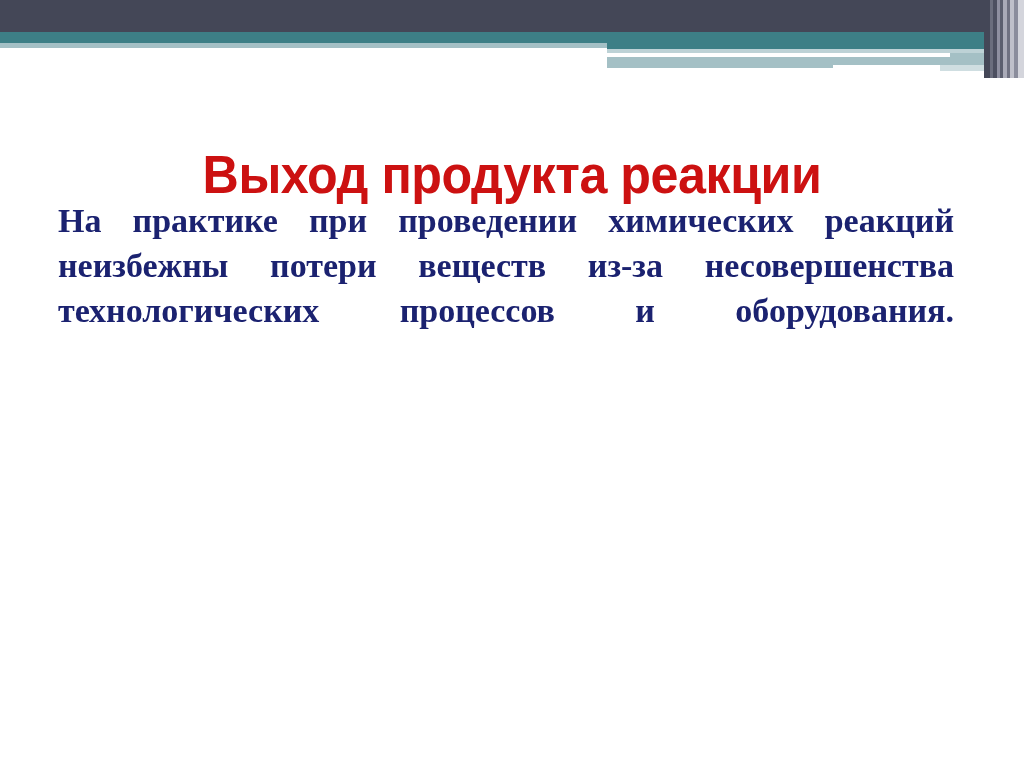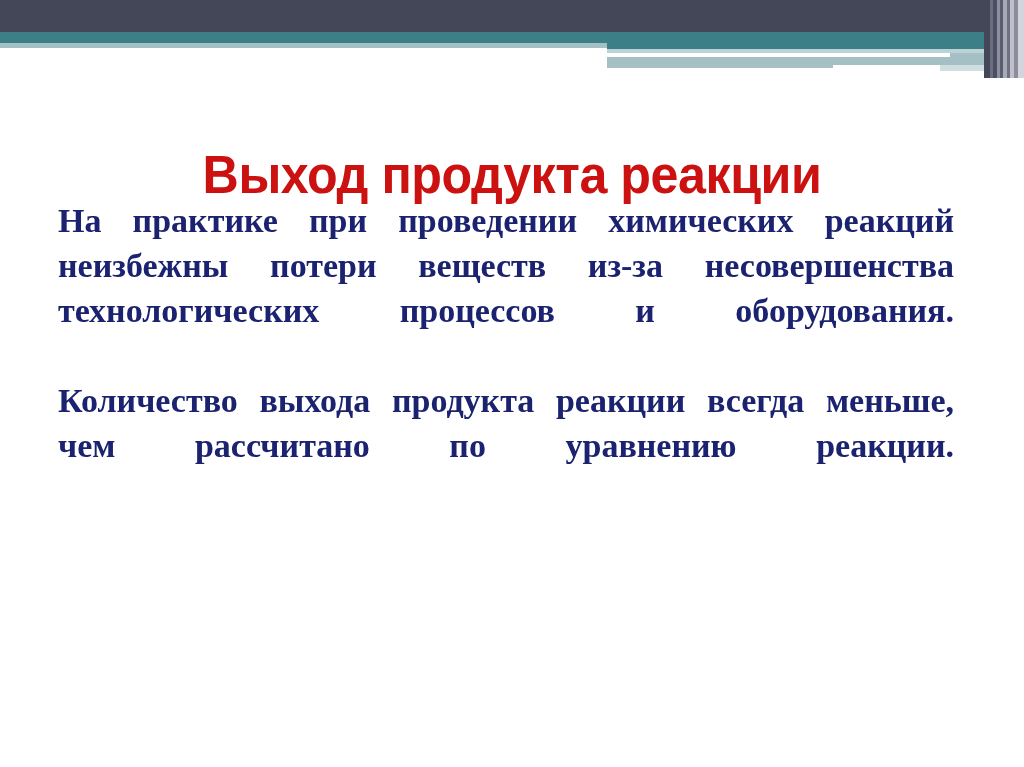--- a/index.html
+++ b/index.html
@@ -227,16 +227,15 @@
         <div class="vs" style="left: 26px; width: 4px; background: rgb(191, 192, 202);"></div>
         <div class="vs" style="left: 30px; width: 4px; background: rgb(139, 141, 156);"></div>
         <div class="vs" style="left: 34px; width: 6px; background: rgb(212, 213, 220);"></div>
       </div>
   </div>
 
   <h1 class="title">Выход продукта реакции</h1>
 
   <div class="body-copy">
     <p class="para">На практике при проведении химических реакций неизбежны потери веществ из-за несовершенства технологических процессов и оборудования.</p>
-    <p class="para">Количество выхода продукта реакции всегда меньше, чем рассчитано по уравнению реакции.</p>
   </div>
 
 </div>
 
 </body></html>

